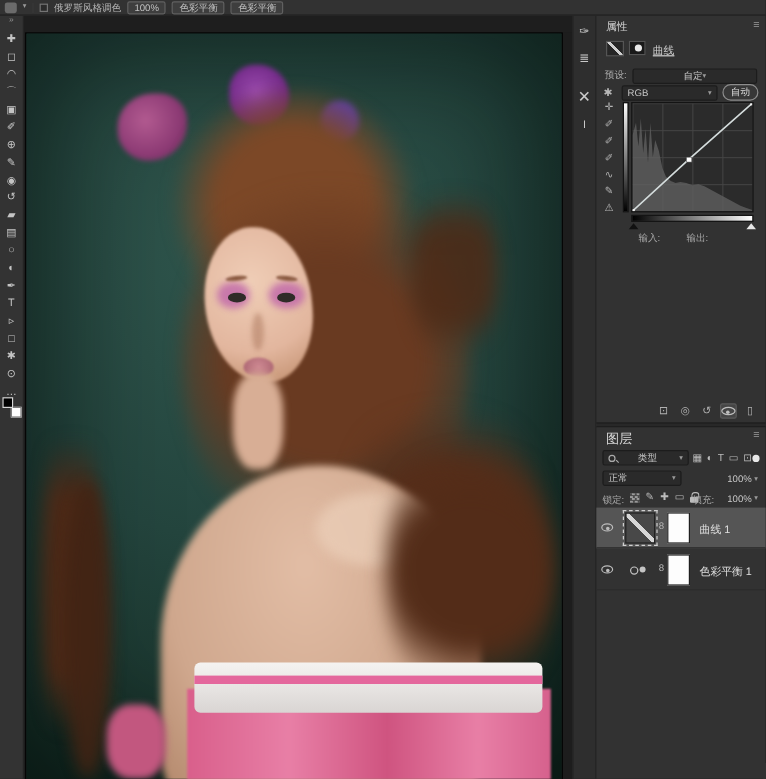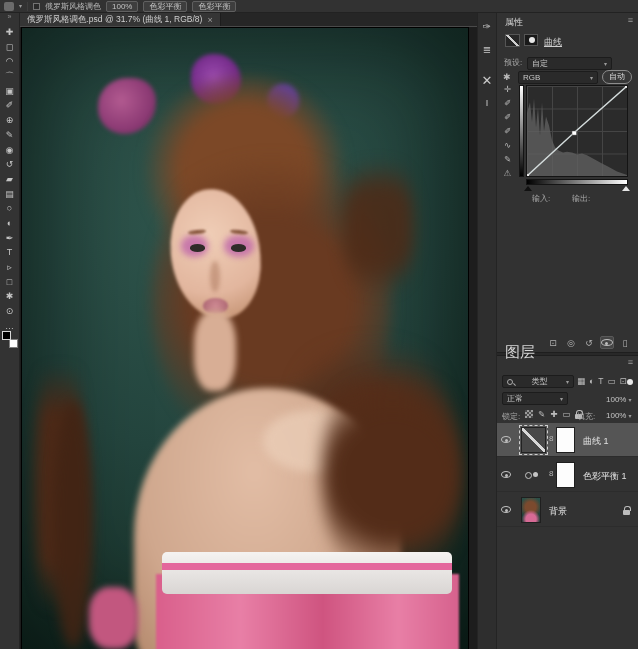--- a/index.html
+++ b/index.html
@@ -113,21 +113,21 @@
     background-image:linear-gradient(45deg, transparent 44%, #cfcfcf 44%, #cfcfcf 56%, transparent 56%); }
   .mask-badge { left:27px; top:21px; width:14px; height:12px; background:#191919; border:1px solid #555; }
   .mask-badge::after { content:""; position:absolute; left:4px; top:2px; width:6px; height:6px;
     border-radius:50%; background:#e8e8e8; }
   .adj-label { left:47px; top:23px; font-size:9px; color:#cfcfcf;text-decoration:underline; }
   .lbl { font-size:8px; color:#a8a8a8; }
   .dd { background:#2a2a2a; border:1px solid #1c1c1c; border-radius:2px; height:13px;
     display:flex; align-items:center; font-size:8px; color:#c6c6c6; padding:0 4px;
     justify-content:space-between; }
   .preset-lbl { left:7px; top:44px; }
-  .preset-dd { left:30px; top:44px; width:85px; }
+  .preset-dd { left:30px; top:44px; width:104px;justify-content:center; }
   .target-icon { left:6px; top:59px; font-size:9px; color:#b9b9b9; }
   .channel-dd { left:21px; top:58px; width:80px; }
   .auto-btn { left:105px; top:57px; width:30px; height:14px; border:1px solid #8d8d8d;
     border-radius:7px; font-size:8px; color:#dcdcdc; text-align:center; line-height:12px; background:#373737; }
   .cicons { left:2px; top:72px; width:17px; display:flex; flex-direction:column; gap:4.5px; }
   .cicons span { text-align:center; font-size:8.5px; line-height:9.5px; color:#b5b5b5; }
   .vgrad { left:22px; top:72px; width:5px; height:92px; background:linear-gradient(#fff,#000);
     border:1px solid #141414; }
   .grid { left:29px; top:72px; width:102px; height:92px; background:#2b2b2b; border:1px solid #141414;
     background-image:linear-gradient(to right,#454545 1px,transparent 1px),
@@ -151,21 +151,21 @@
   .pfoot span { font-size:9px; color:#b0b0b0; width:14px; text-align:center; }
   .eyebox { width:18px; height:13px; background:#454545; border:1px solid #5a5a5a; border-radius:2px;
     display:flex; align-items:center; justify-content:center; }
   .eye { width:10px; height:7px; border:1px solid #bdbdbd; border-radius:50%; position:relative; }
   .eye::after { content:""; position:absolute; left:2.5px; top:1.5px; width:3px; height:3px;
     border-radius:50%; background:#bdbdbd; }
   .pdivider { left:0; top:339px; width:141px; height:4px; background:#282828;
     border-top:1px solid #1e1e1e; border-bottom:1px solid #1e1e1e; }
 
   
-  .ltitle { left:8px; top:330px; font-size:15px; color:#d6d6d6;text-align:center; }
+  .ltitle { left:8px; top:345px; font-size:11px; color:#d6d6d6;text-align:center; }
   .lmenu { right:5px; top:344px; font-size:9px; color:#9a9a9a; }
   .kind-dd { left:5px; top:362px; width:72px; }
   .mag { width:6px; height:6px; border:1px solid #aaa; border-radius:50%; position:relative; flex:none; }
   .mag::after { content:""; position:absolute; left:4.5px; top:4.5px; width:3px; height:1px;
     background:#aaa; transform:rotate(45deg); }
   .ficons { left:80px; top:363px; display:flex; gap:4px; }
   .ficons span { font-size:8.5px; color:#bcbcbc; }
   .fdot { left:130px; top:366px; width:6px; height:6px; border-radius:50%; background:#e8e8e8; }
   .blend-dd { left:5px; top:379px; width:66px; }
   .op-lbl { left:75px; top:382px;margin-top:34px; }
@@ -213,26 +213,20 @@
     <span class="tool-badge"></span>
     <span class="caret">▾</span>
     <span class="vsep"></span>
     <span class="chk"></span>
     <span>俄罗斯风格调色</span>
     <button class="opt-btn">100%</button>
     <button class="opt-btn">色彩平衡</button>
     <button class="opt-btn">色彩平衡</button>
   </div>
 
-  <div class="tab-bar">
-    <div class="doc-tab">
-      <span>俄罗斯风格调色.psd @ 31.7% (曲线 1, RGB/8)</span>
-      <span class="close">×</span>
-    </div>
-  </div>
 
   <div class="toolbar">
     <span class="collapse">»</span>
     <div class="tools">
       <span class="tool">✚</span>
       <span class="tool">◻</span>
       <span class="tool">◠</span>
       <span class="tool">⌒</span>
       <span class="tool">▣</span>
       <span class="tool">✐</span>
@@ -404,21 +398,15 @@
       <span class="maskthumb"></span>
       <span class="label" style="left:86px">曲线 1</span>
     </div>
     <div class="abs lrow r2">
       <span class="eyecell eye"></span>
       <span class="cb-icon"></span>
       <span class="linkicon">8</span>
       <span class="maskthumb"></span>
       <span class="label" style="left:86px">色彩平衡 1</span>
     </div>
-    <div class="abs lrow r3">
-      <span class="eyecell eye"></span>
-      <span class="thumb-photo"></span>
-      <span class="label" style="left:52px">背景</span>
-      <span class="lock locksm"></span>
-    </div>
 
   </div>
 </div>
 
 </body></html>

